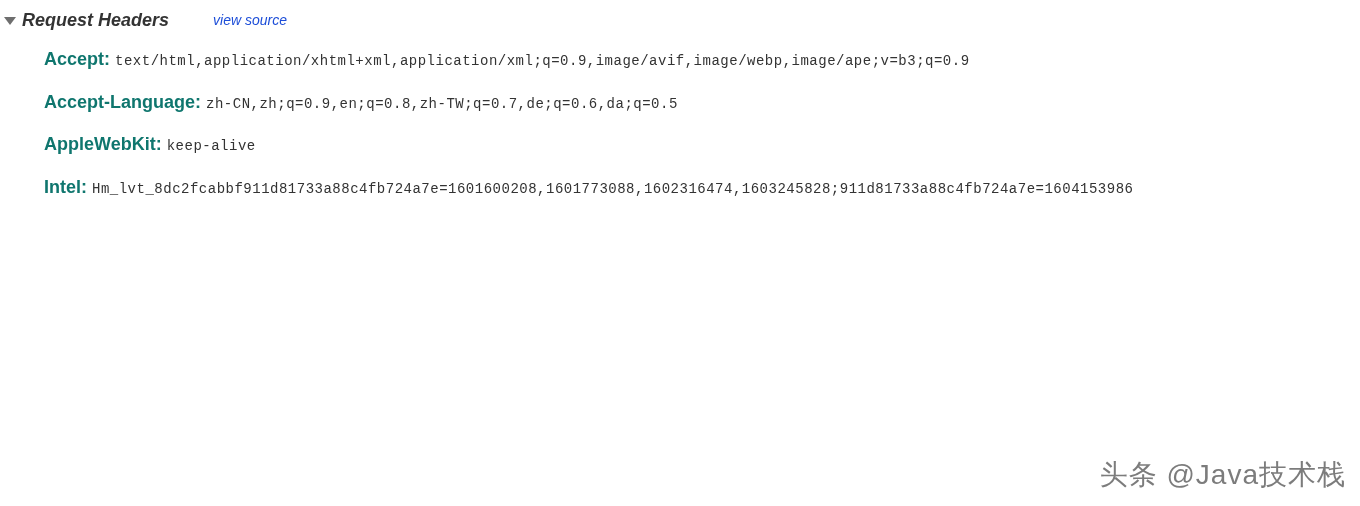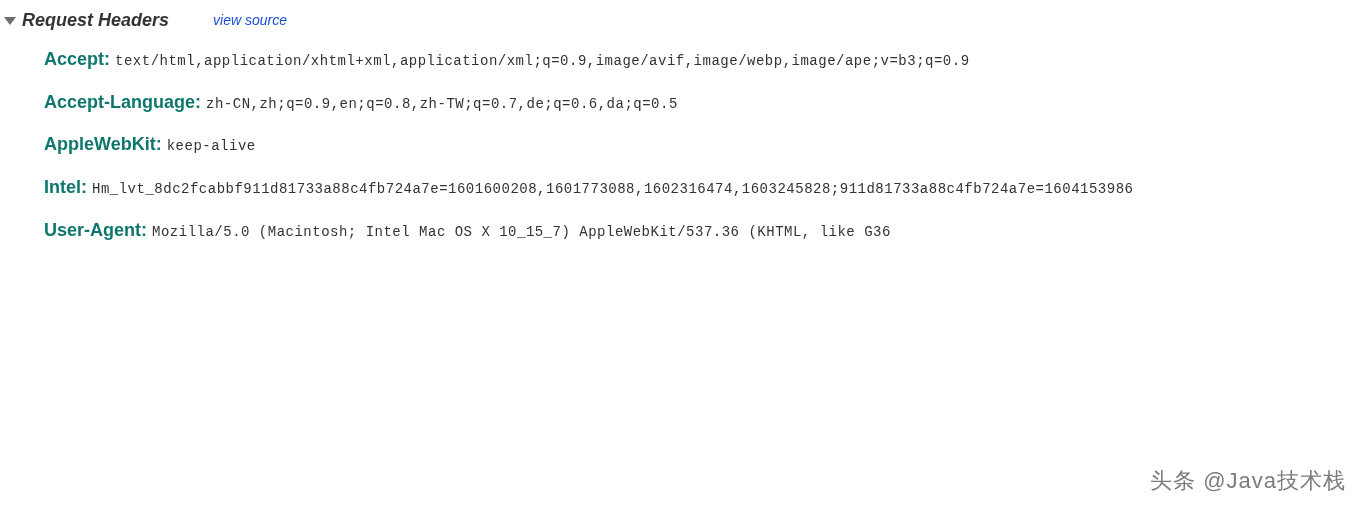--- a/index.html
+++ b/index.html
@@ -64,21 +64,21 @@
     .header-value {
       font-family: Menlo, Monaco, Consolas, "Courier New", monospace;
       font-size: 14px;
       color: #333;
       letter-spacing: 0.5px;
     }
     .watermark {
       position: absolute;
       right: 14px;
       bottom: 8px;
-      font-size: 22px;
+      font-size: 28px;
       color: rgba(80, 80, 80, 0.75);
       font-family: -apple-system, sans-serif;
       pointer-events: none;
       letter-spacing: 1px;
     }
   </style>
 </head>
 <body>
 
 <div class="section-header">
@@ -97,19 +97,15 @@
     <span class="header-value">zh-CN,zh;q=0.9,en;q=0.8,zh-TW;q=0.7,de;q=0.6,da;q=0.5</span>
   </div>
   <div class="header-row">
     <span class="header-name">AppleWebKit:</span>
     <span class="header-value">keep-alive</span>
   </div>
   <div class="header-row">
     <span class="header-name">Intel:</span>
     <span class="header-value">Hm_lvt_8dc2fcabbf911d81733a88c4fb724a7e=1601600208,1601773088,1602316474,1603245828;911d81733a88c4fb724a7e=1604153986</span>
   </div>
-  <div class="header-row">
-    <span class="header-name">User-Agent:</span>
-    <span class="header-value">Mozilla/5.0 (Macintosh; Intel Mac OS X 10_15_7) AppleWebKit/537.36 (KHTML, like G36</span>
-  </div>
 </div>
 
 <div class="watermark">头条 @Java技术栈</div>
 
 </body></html>

